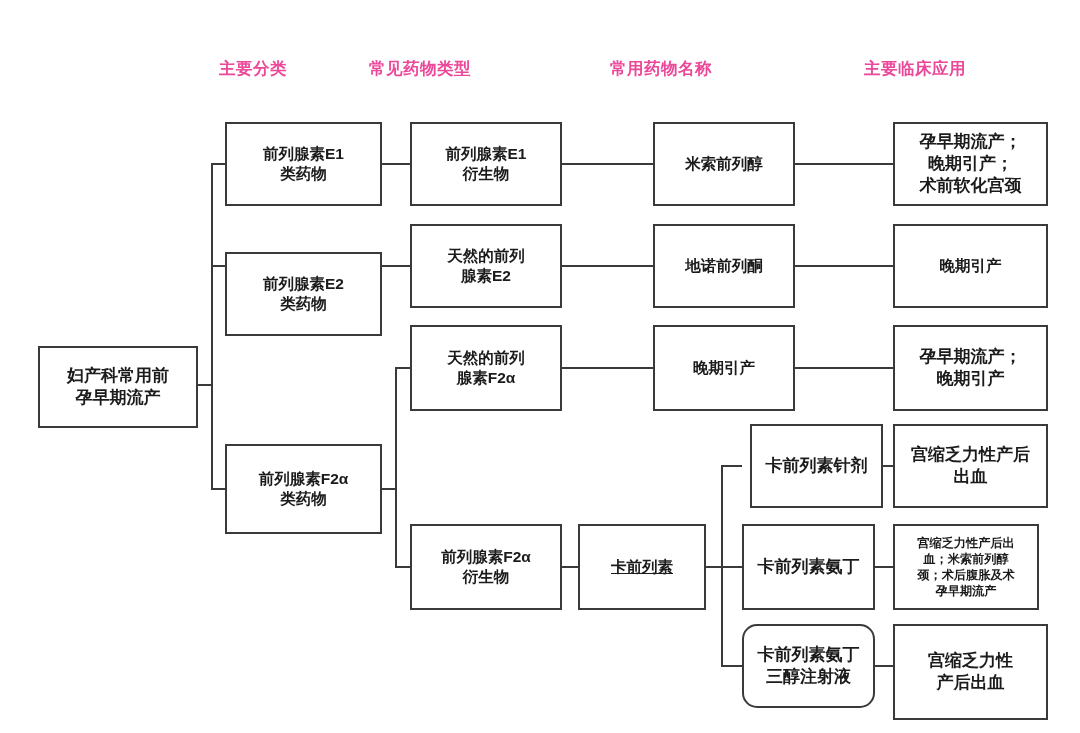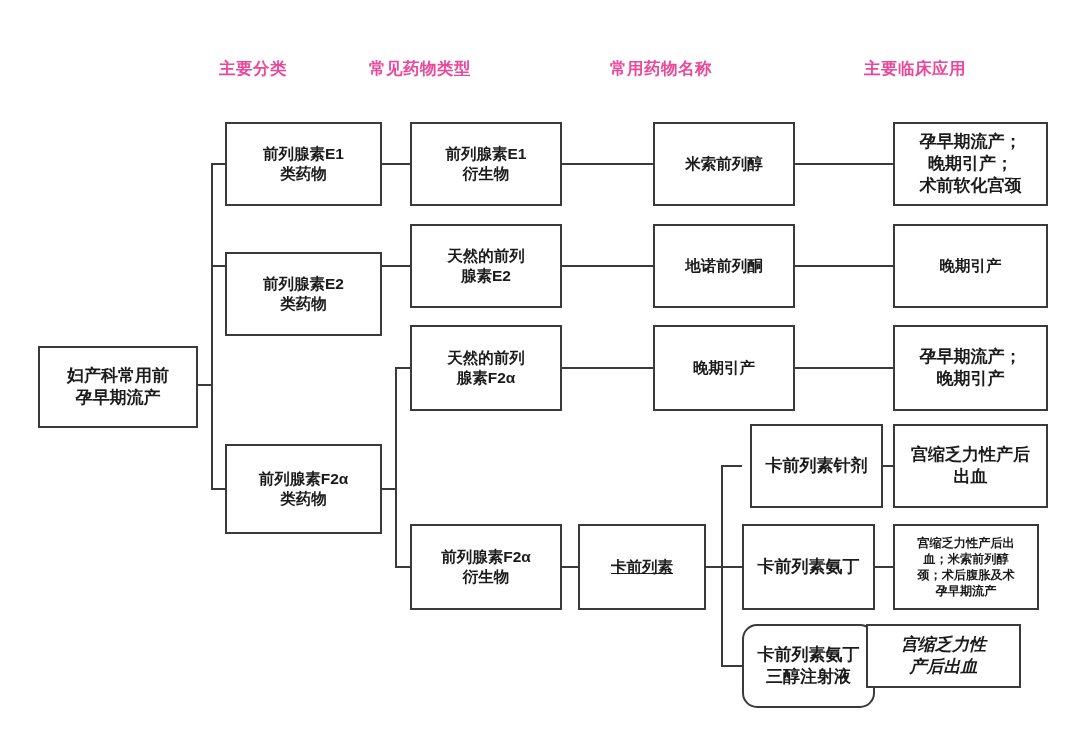--- a/index.html
+++ b/index.html
@@ -146,20 +146,20 @@
         </span>
       </div>
       <div class="node f12" style="left: 893px; top: 524px; width: 146px; height: 86px; border-color: rgb(58, 58, 58);">
         <span>
           <div>宫缩乏力性产后出</div>
           <div>血；米索前列醇</div>
           <div>颈；术后腹胀及术</div>
           <div>孕早期流产</div>
         </span>
       </div>
-      <div class="node f14" style="left: 866px; top: 624px; width: 155px; height: 64px; border-color: rgb(58, 58, 58); font-style: italic;">
+      <div class="node f14" style="left: 893px; top: 624px; width: 155px; height: 96px; border-color: rgb(58, 58, 58);">
         <span>
           <div>宫缩乏力性</div>
           <div>产后出血</div>
         </span>
       </div>
     </div>
 </div>
 
 </body></html>

